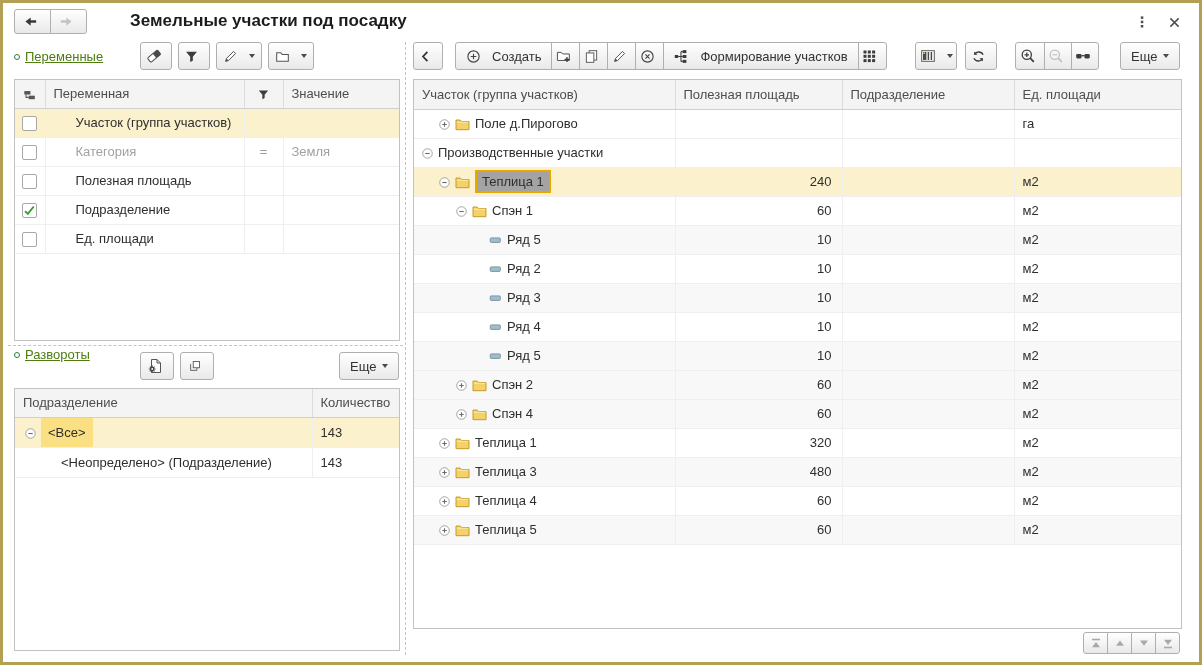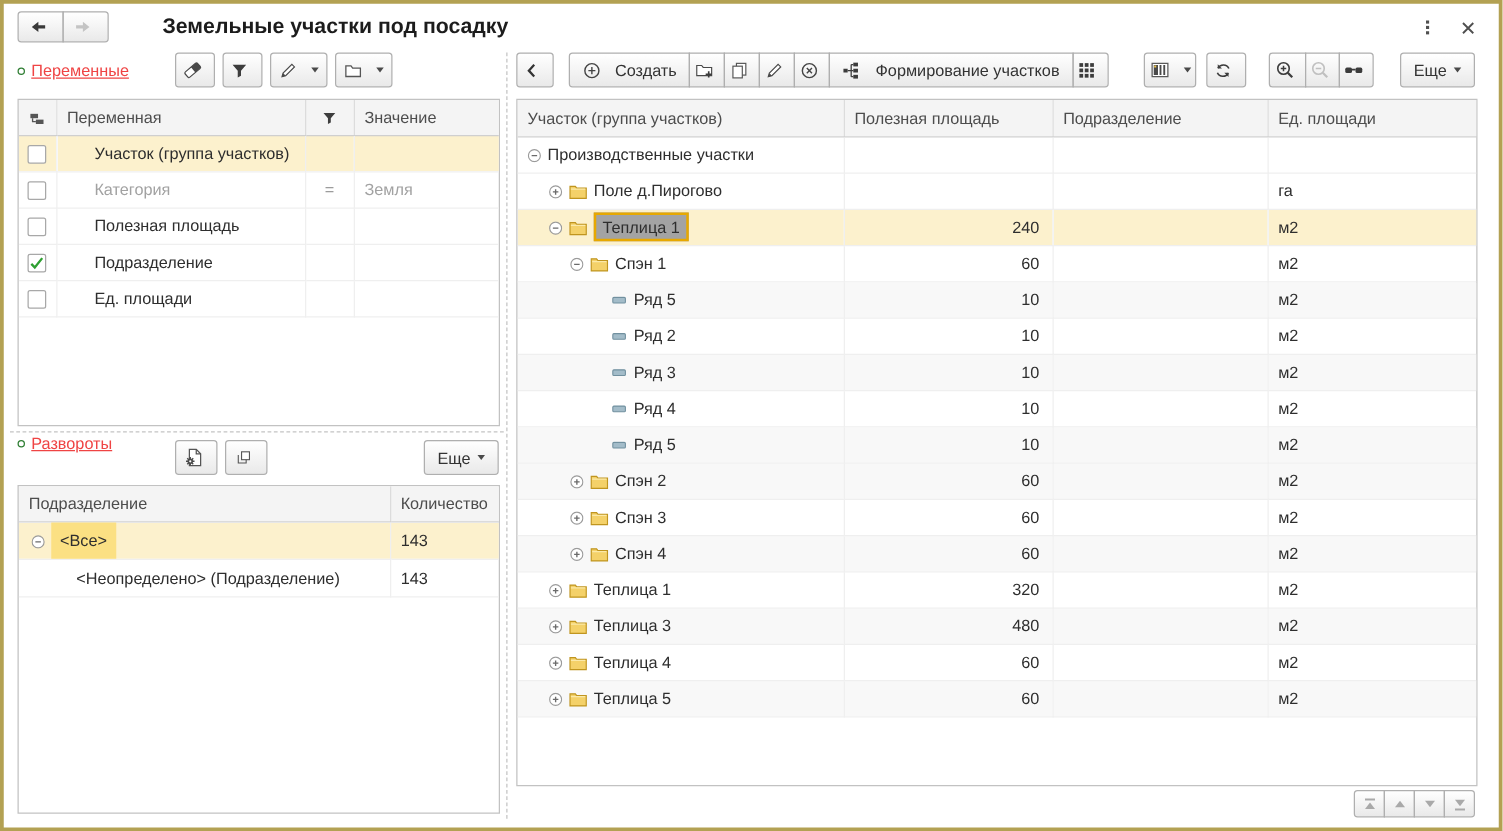--- a/index.html
+++ b/index.html
@@ -21,21 +21,21 @@
   .bgroup .btn { border-radius: 0; margin-left: -1px; }
   .bgroup .btn:first-child { border-radius: 3px 0 0 3px; margin-left: 0; }
   .bgroup .btn:last-child { border-radius: 0 3px 3px 0; }
   .toolbar { position: absolute; display: flex; gap: 6px; }
   .dd { width: 0; height: 0; border-left: 3.5px solid transparent; border-right: 3.5px solid transparent;
         border-top: 4px solid #4a4a4a; margin-left: 6px; }
   .nav-btn { width: 37px; height: 25px; padding: 0; }
   .pg-btn { width: 25px; height: 22px; padding: 0; }
 
   
-  .panel-link { position: absolute; display: flex; align-items: center; gap: 5px; color: #ef4444;
+  .panel-link { position: absolute; display: flex; align-items: center; gap: 5px; color: #4d7c0f;
                 font-size: 13px; cursor: pointer; white-space: nowrap; }
   .panel-link .dot { width: 6px; height: 6px; border: 1px solid #2e7d32; border-radius: 50%; }
   .panel-link .u { text-decoration: underline; }
 
   
   .tbox { position: absolute; border: 1px solid #c2c2c2; background: #fff; overflow: hidden; }
   table { border-collapse: collapse; width: 100%; table-layout: fixed; }
   th { height: 28px; background: #f4f4f4; border-bottom: 1px solid #cfcfcf; border-right: 1px solid #dcdcdc;
        font-weight: normal; color: #4d4d4d; text-align: left; padding: 0 8px; font-size: 13px; white-space: nowrap; overflow: hidden; }
   th:last-child { border-right: none; }
@@ -426,45 +426,45 @@
       <thead>
           <tr style="height:29px">
         <th>Участок (группа участков)</th>
         <th>Полезная площадь</th>
         <th>Подразделение</th>
         <th>Ед. площади</th>
       </tr>
         </thead>
       <tbody id="tree-body">
           <tr>
+            <td class="c-tree" style="padding-left:25px"><span class="tic">
+                <svg viewBox="0 0 12 12" width="11" height="11">
+                  <circle cx="6" cy="6" r="5.2" fill="#fff" stroke="#9b9b9b"></circle>
+                  <path d="M3.6 6h4.8M6 3.6v4.8" stroke="#6b6b6b" stroke-width="1.2"></path>
+                </svg>
+              </span><span class="tic">
+                <svg viewBox="0 0 16 14" width="15" height="13">
+                  <path d="M1 12.6V2.2h4.6l1.2 1.6H15v8.8z" fill="#f4d169" stroke="#c0951f"></path>
+                  <path d="M1.8 4.6h12.4" stroke="#fbe9a8" stroke-width="1.2"></path>
+                </svg>
+              </span><span>Поле д.Пирогово</span></td>
+            <td class="c-num"></td>
+            <td></td>
+            <td>га</td>
+          </tr>
+          <tr>
             <td class="c-tree" style="padding-left:8px"><span class="tic">
                 <svg viewBox="0 0 12 12" width="11" height="11">
                   <circle cx="6" cy="6" r="5.2" fill="#fff" stroke="#9b9b9b"></circle>
                   <path d="M3.6 6h4.8" stroke="#6b6b6b" stroke-width="1.2"></path>
                 </svg>
               </span><span>Производственные участки</span></td>
             <td class="c-num"></td>
             <td></td>
             <td></td>
-          </tr>
-          <tr>
-            <td class="c-tree" style="padding-left:25px"><span class="tic">
-                <svg viewBox="0 0 12 12" width="11" height="11">
-                  <circle cx="6" cy="6" r="5.2" fill="#fff" stroke="#9b9b9b"></circle>
-                  <path d="M3.6 6h4.8M6 3.6v4.8" stroke="#6b6b6b" stroke-width="1.2"></path>
-                </svg>
-              </span><span class="tic">
-                <svg viewBox="0 0 16 14" width="15" height="13">
-                  <path d="M1 12.6V2.2h4.6l1.2 1.6H15v8.8z" fill="#f4d169" stroke="#c0951f"></path>
-                  <path d="M1.8 4.6h12.4" stroke="#fbe9a8" stroke-width="1.2"></path>
-                </svg>
-              </span><span>Поле д.Пирогово</span></td>
-            <td class="c-num"></td>
-            <td></td>
-            <td>га</td>
           </tr>
           <tr class="sel">
             <td class="c-tree" style="padding-left:25px"><span class="tic">
                 <svg viewBox="0 0 12 12" width="11" height="11">
                   <circle cx="6" cy="6" r="5.2" fill="#fff" stroke="#9b9b9b"></circle>
                   <path d="M3.6 6h4.8" stroke="#6b6b6b" stroke-width="1.2"></path>
                 </svg>
               </span><span class="tic">
                 <svg viewBox="0 0 16 14" width="15" height="13">
                   <path d="M1 12.6V2.2h4.6l1.2 1.6H15v8.8z" fill="#f4d169" stroke="#c0951f"></path>
@@ -546,36 +546,20 @@
                 <svg viewBox="0 0 12 12" width="11" height="11">
                   <circle cx="6" cy="6" r="5.2" fill="#fff" stroke="#9b9b9b"></circle>
                   <path d="M3.6 6h4.8M6 3.6v4.8" stroke="#6b6b6b" stroke-width="1.2"></path>
                 </svg>
               </span><span class="tic">
                 <svg viewBox="0 0 16 14" width="15" height="13">
                   <path d="M1 12.6V2.2h4.6l1.2 1.6H15v8.8z" fill="#f4d169" stroke="#c0951f"></path>
                   <path d="M1.8 4.6h12.4" stroke="#fbe9a8" stroke-width="1.2"></path>
                 </svg>
               </span><span>Спэн 2</span></td>
-            <td class="c-num">60</td>
-            <td></td>
-            <td>м2</td>
-          </tr>
-          <tr>
-            <td class="c-tree" style="padding-left:42px"><span class="tic">
-                <svg viewBox="0 0 12 12" width="11" height="11">
-                  <circle cx="6" cy="6" r="5.2" fill="#fff" stroke="#9b9b9b"></circle>
-                  <path d="M3.6 6h4.8M6 3.6v4.8" stroke="#6b6b6b" stroke-width="1.2"></path>
-                </svg>
-              </span><span class="tic">
-                <svg viewBox="0 0 16 14" width="15" height="13">
-                  <path d="M1 12.6V2.2h4.6l1.2 1.6H15v8.8z" fill="#f4d169" stroke="#c0951f"></path>
-                  <path d="M1.8 4.6h12.4" stroke="#fbe9a8" stroke-width="1.2"></path>
-                </svg>
-              </span><span>Спэн 3</span></td>
             <td class="c-num">60</td>
             <td></td>
             <td>м2</td>
           </tr>
           <tr class="stripe">
             <td class="c-tree" style="padding-left:42px"><span class="tic">
                 <svg viewBox="0 0 12 12" width="11" height="11">
                   <circle cx="6" cy="6" r="5.2" fill="#fff" stroke="#9b9b9b"></circle>
                   <path d="M3.6 6h4.8M6 3.6v4.8" stroke="#6b6b6b" stroke-width="1.2"></path>
                 </svg>

